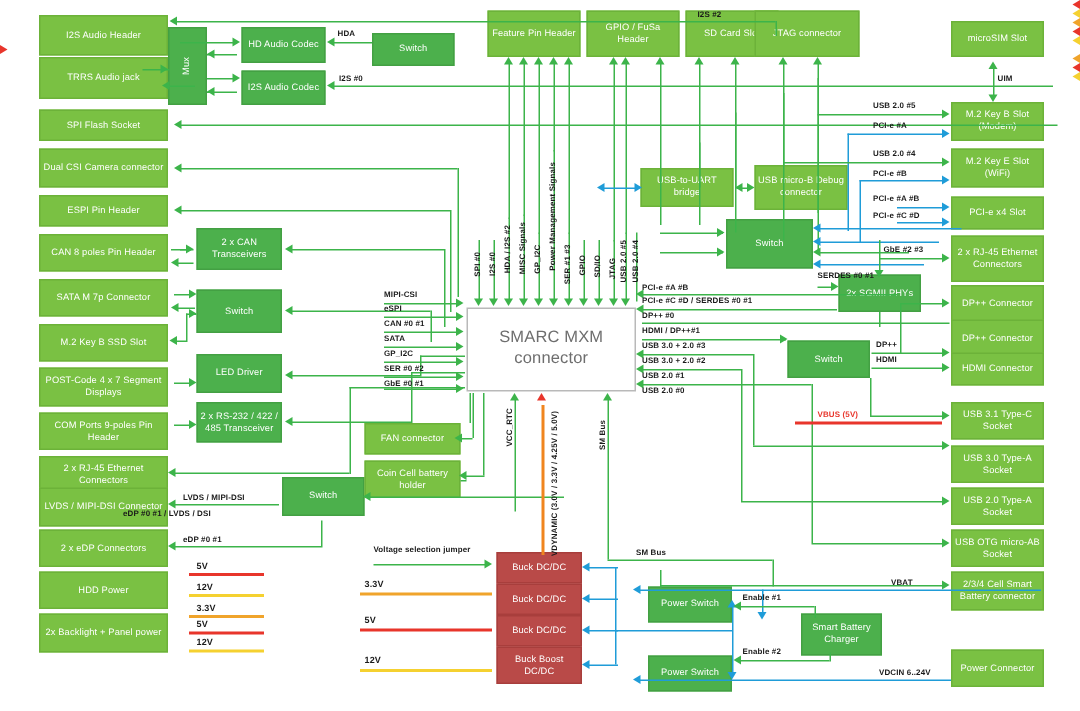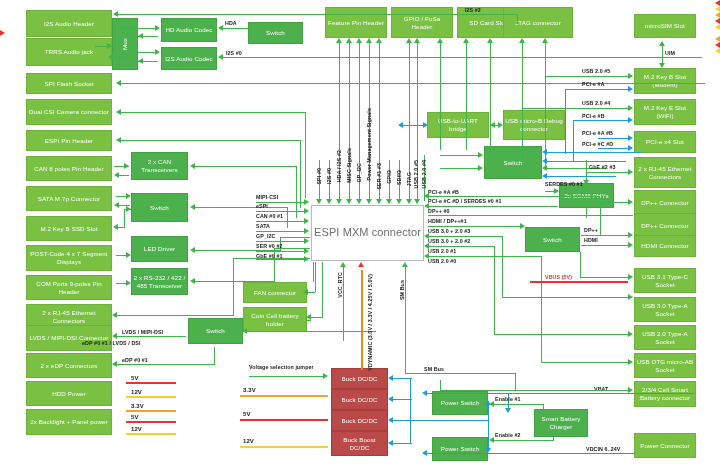--- a/index.html
+++ b/index.html
@@ -134,21 +134,21 @@
       <span>GPIO / FuSa Header</span>
     </div>
   <div class="blk lgreen" style="left:457px;top:7px;width:62px;height:31px;">
       <span>SD Card Slot</span>
     </div>
   <div class="blk lgreen" style="left:503px;top:7px;width:70px;height:31px;">
       <span>JTAG connector</span>
     </div>
 
   <div class="blk white" style="left:311px;top:205px;width:113px;height:56px;">
-      <span>ESPI MXM connector</span>
+      <span>SMARC MXM connector</span>
     </div>
 
   <div class="blk lgreen" style="left:427px;top:112px;width:62px;height:26px;">
       <span>USB-to-UART bridge</span>
     </div>
   <div class="blk lgreen" style="left:503px;top:110px;width:62px;height:30px;">
       <span>USB micro-B Debug connector</span>
     </div>
   <div class="blk dgreen" style="left:484px;top:146px;width:58px;height:33px;">
       <span>Switch</span>

